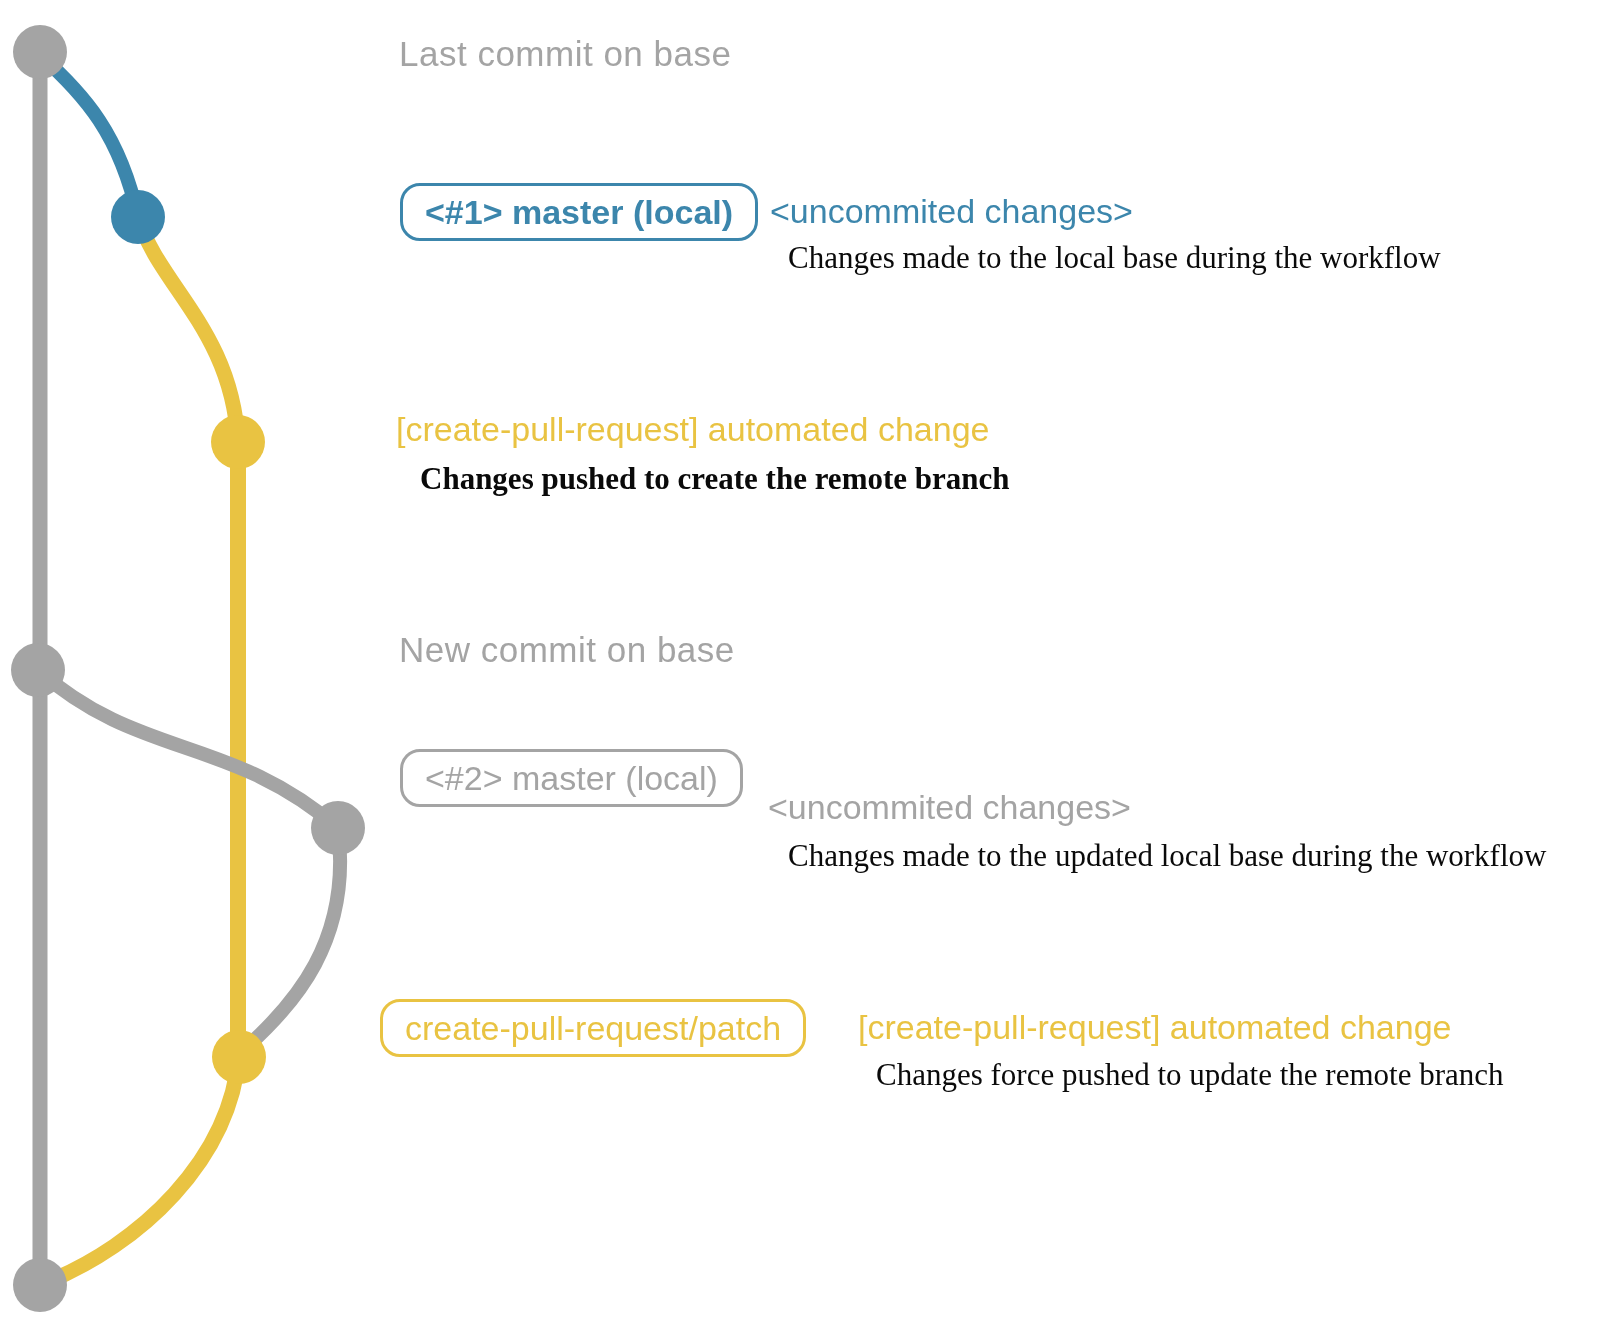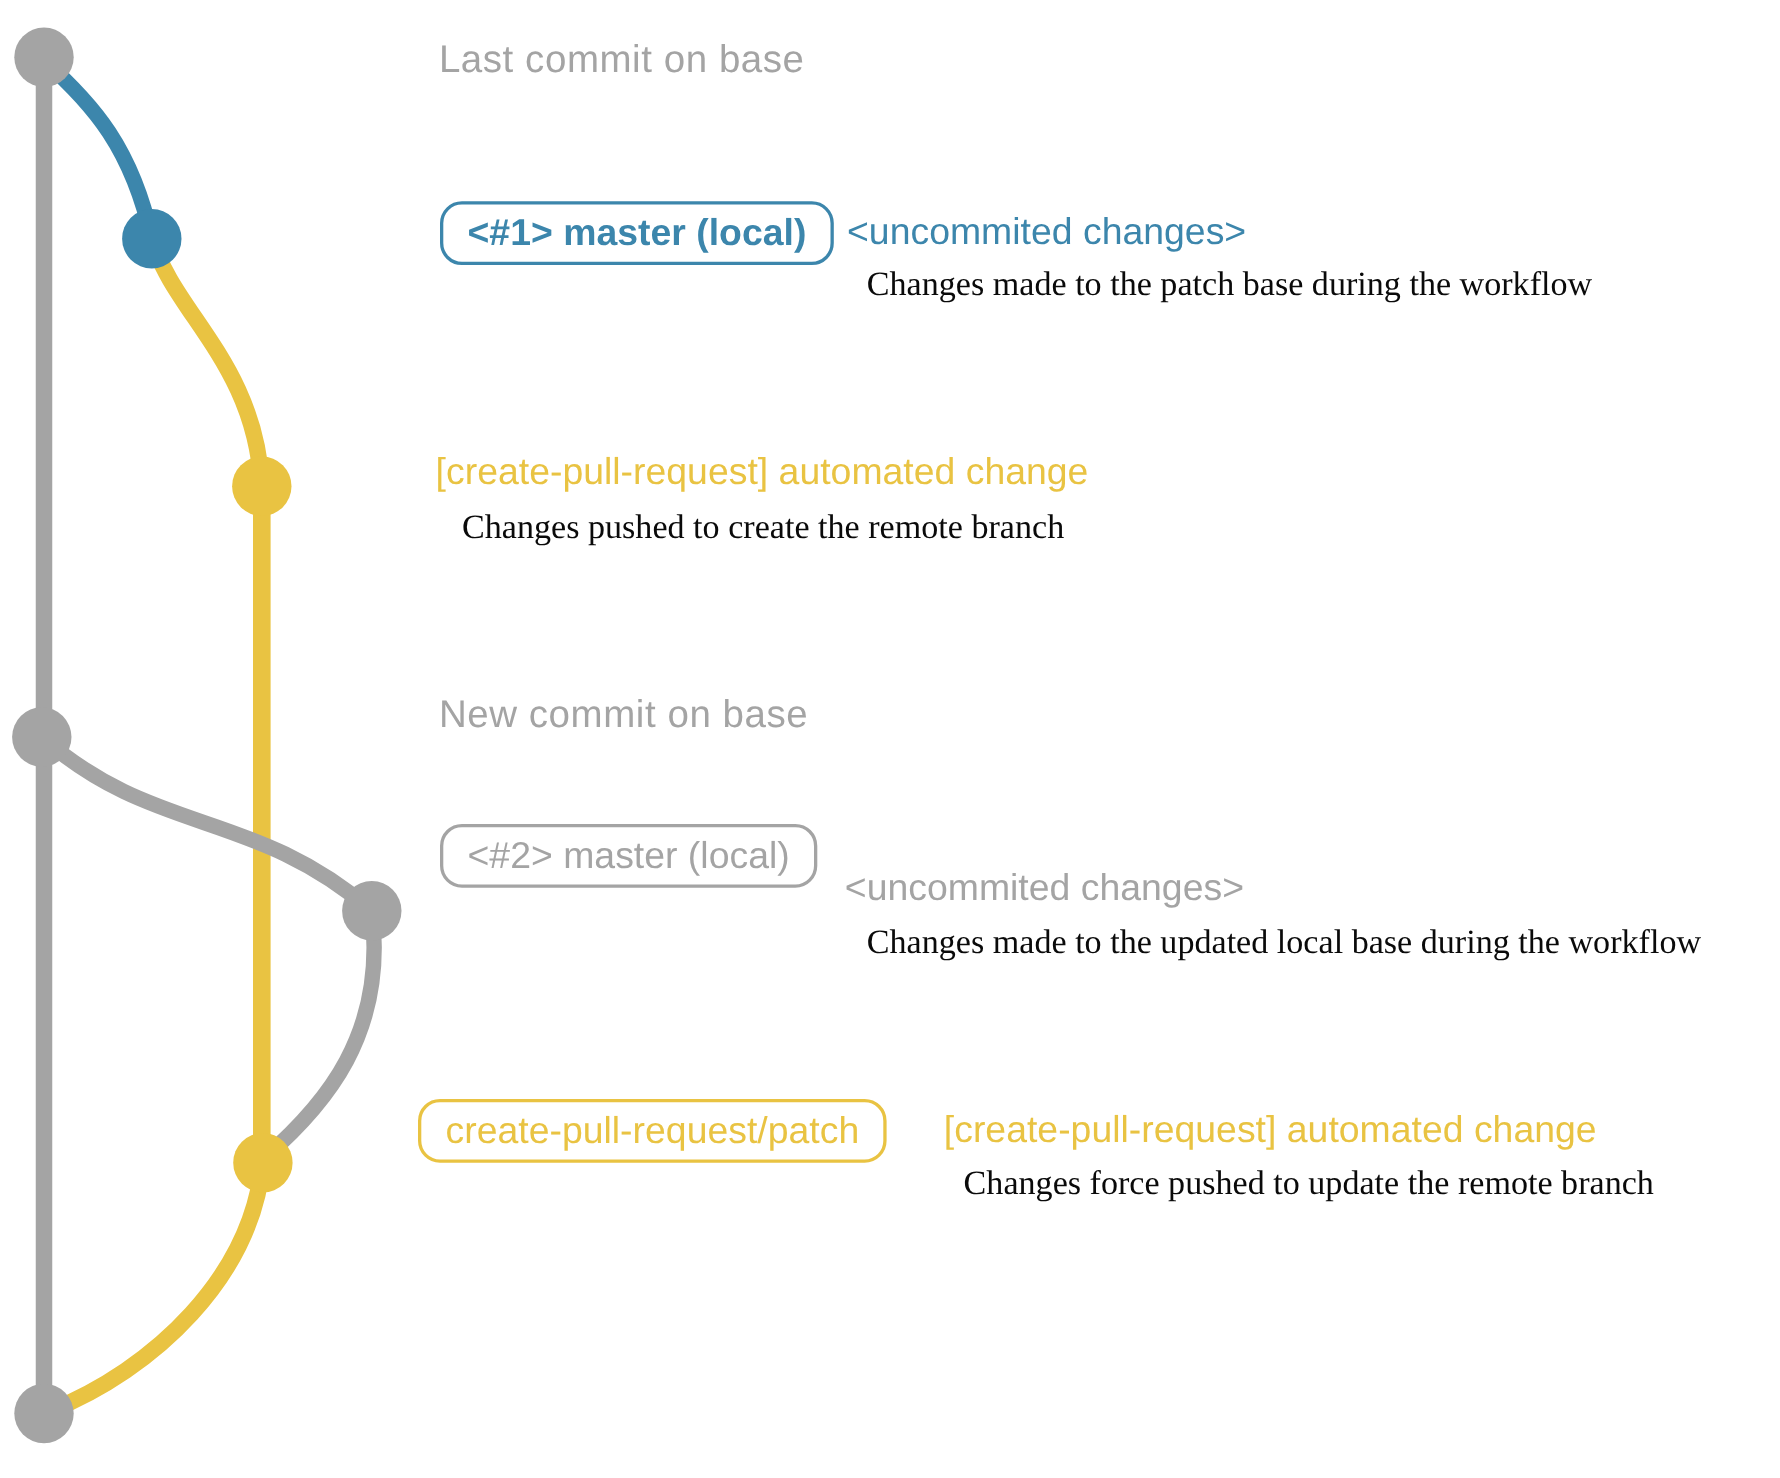--- a/index.html
+++ b/index.html
@@ -77,24 +77,24 @@
     <circle cx="239" cy="1057" r="27" fill="var(--yellow)"></circle>
     <circle cx="40" cy="1285" r="27" fill="var(--gray)"></circle>
   </svg>
 
   <div class="abs title-gray" style="left:399px; top:34px;">Last commit on base</div>
 
   <div class="abs" style="left:400px; top:183px;">
     <span class="badge blue">&lt;#1&gt; master (local)</span>
   </div>
   <div class="abs inline-label blue" style="left:770px; top:192px;">&lt;uncommited changes&gt;</div>
-  <div class="abs desc" style="left:788px; top:240px;">Changes made to the patch base during the workflow</div>
+  <div class="abs desc" style="left:788px; top:240px;">Changes made to the local base during the workflow</div>
 
   <div class="abs inline-label yellow" style="left:396px; top:410px;">[create-pull-request] automated change</div>
-  <div class="abs desc" style="left:420px; top:461px;">Changes pushed to create the remote branch</div>
+  <div class="abs desc" style="left:420px; top:461px;font-weight:bold;">Changes pushed to create the remote branch</div>
 
   <div class="abs title-gray" style="left:399px; top:630px;">New commit on base</div>
 
   <div class="abs" style="left:400px; top:749px;">
     <span class="badge">&lt;#2&gt; master (local)</span>
   </div>
   <div class="abs inline-label" style="left:768px; top:788px;">&lt;uncommited changes&gt;</div>
   <div class="abs desc" style="left:788px; top:838px;">Changes made to the updated local base during the workflow</div>
 
   <div class="abs" style="left:380px; top:999px;">

